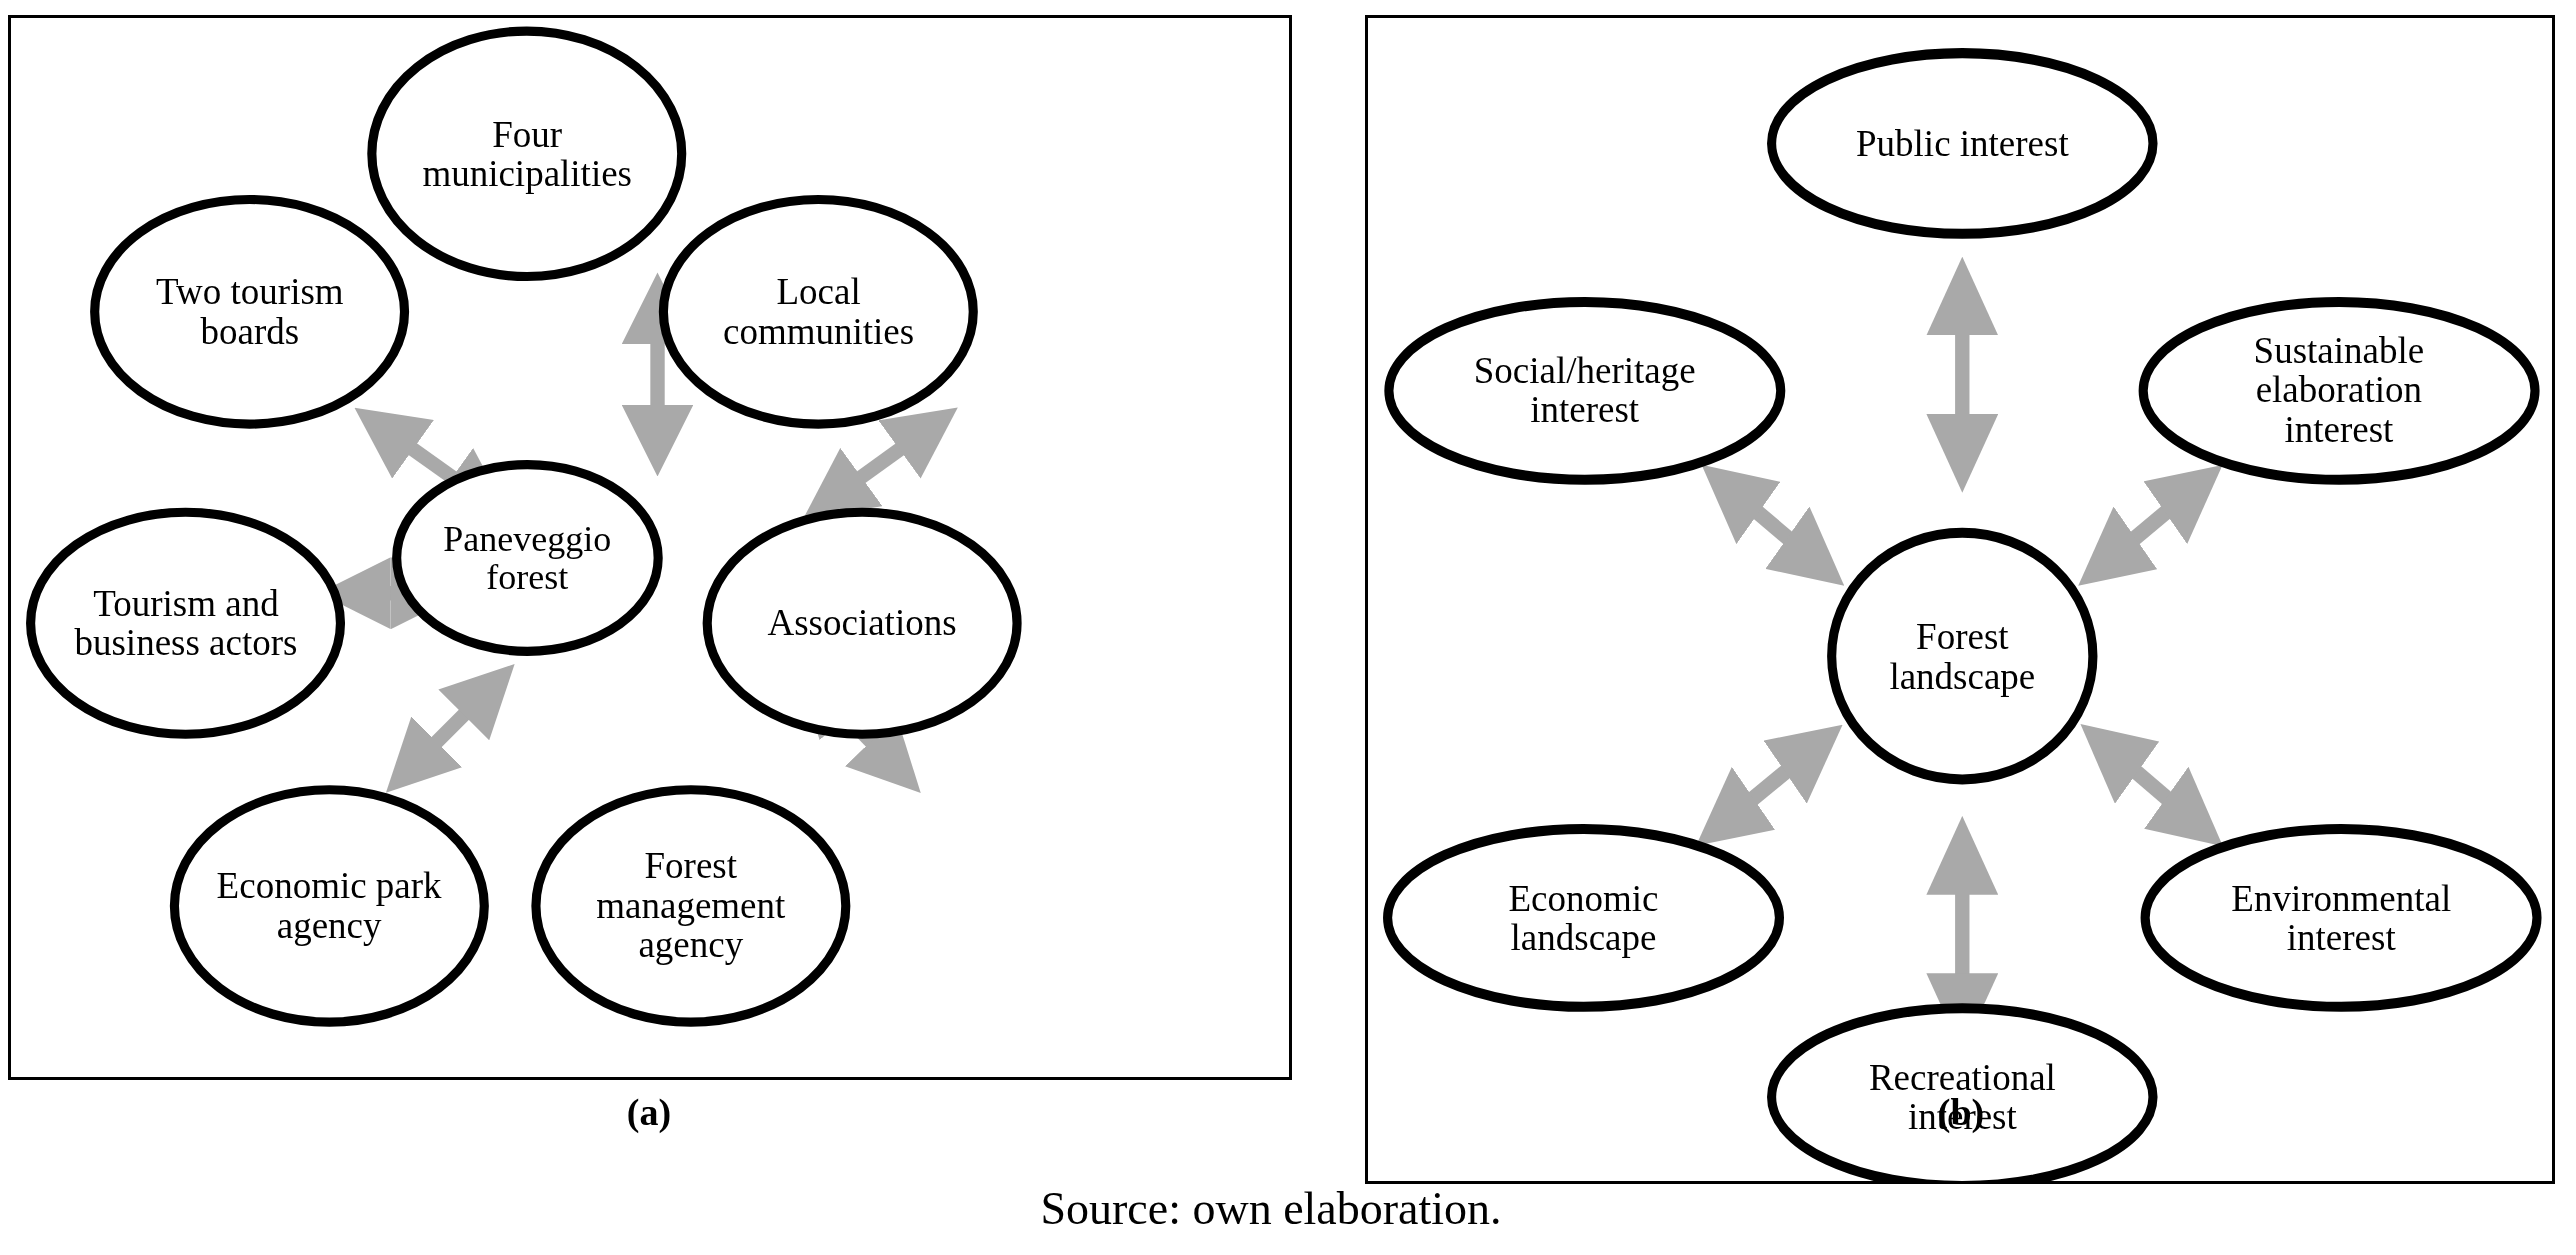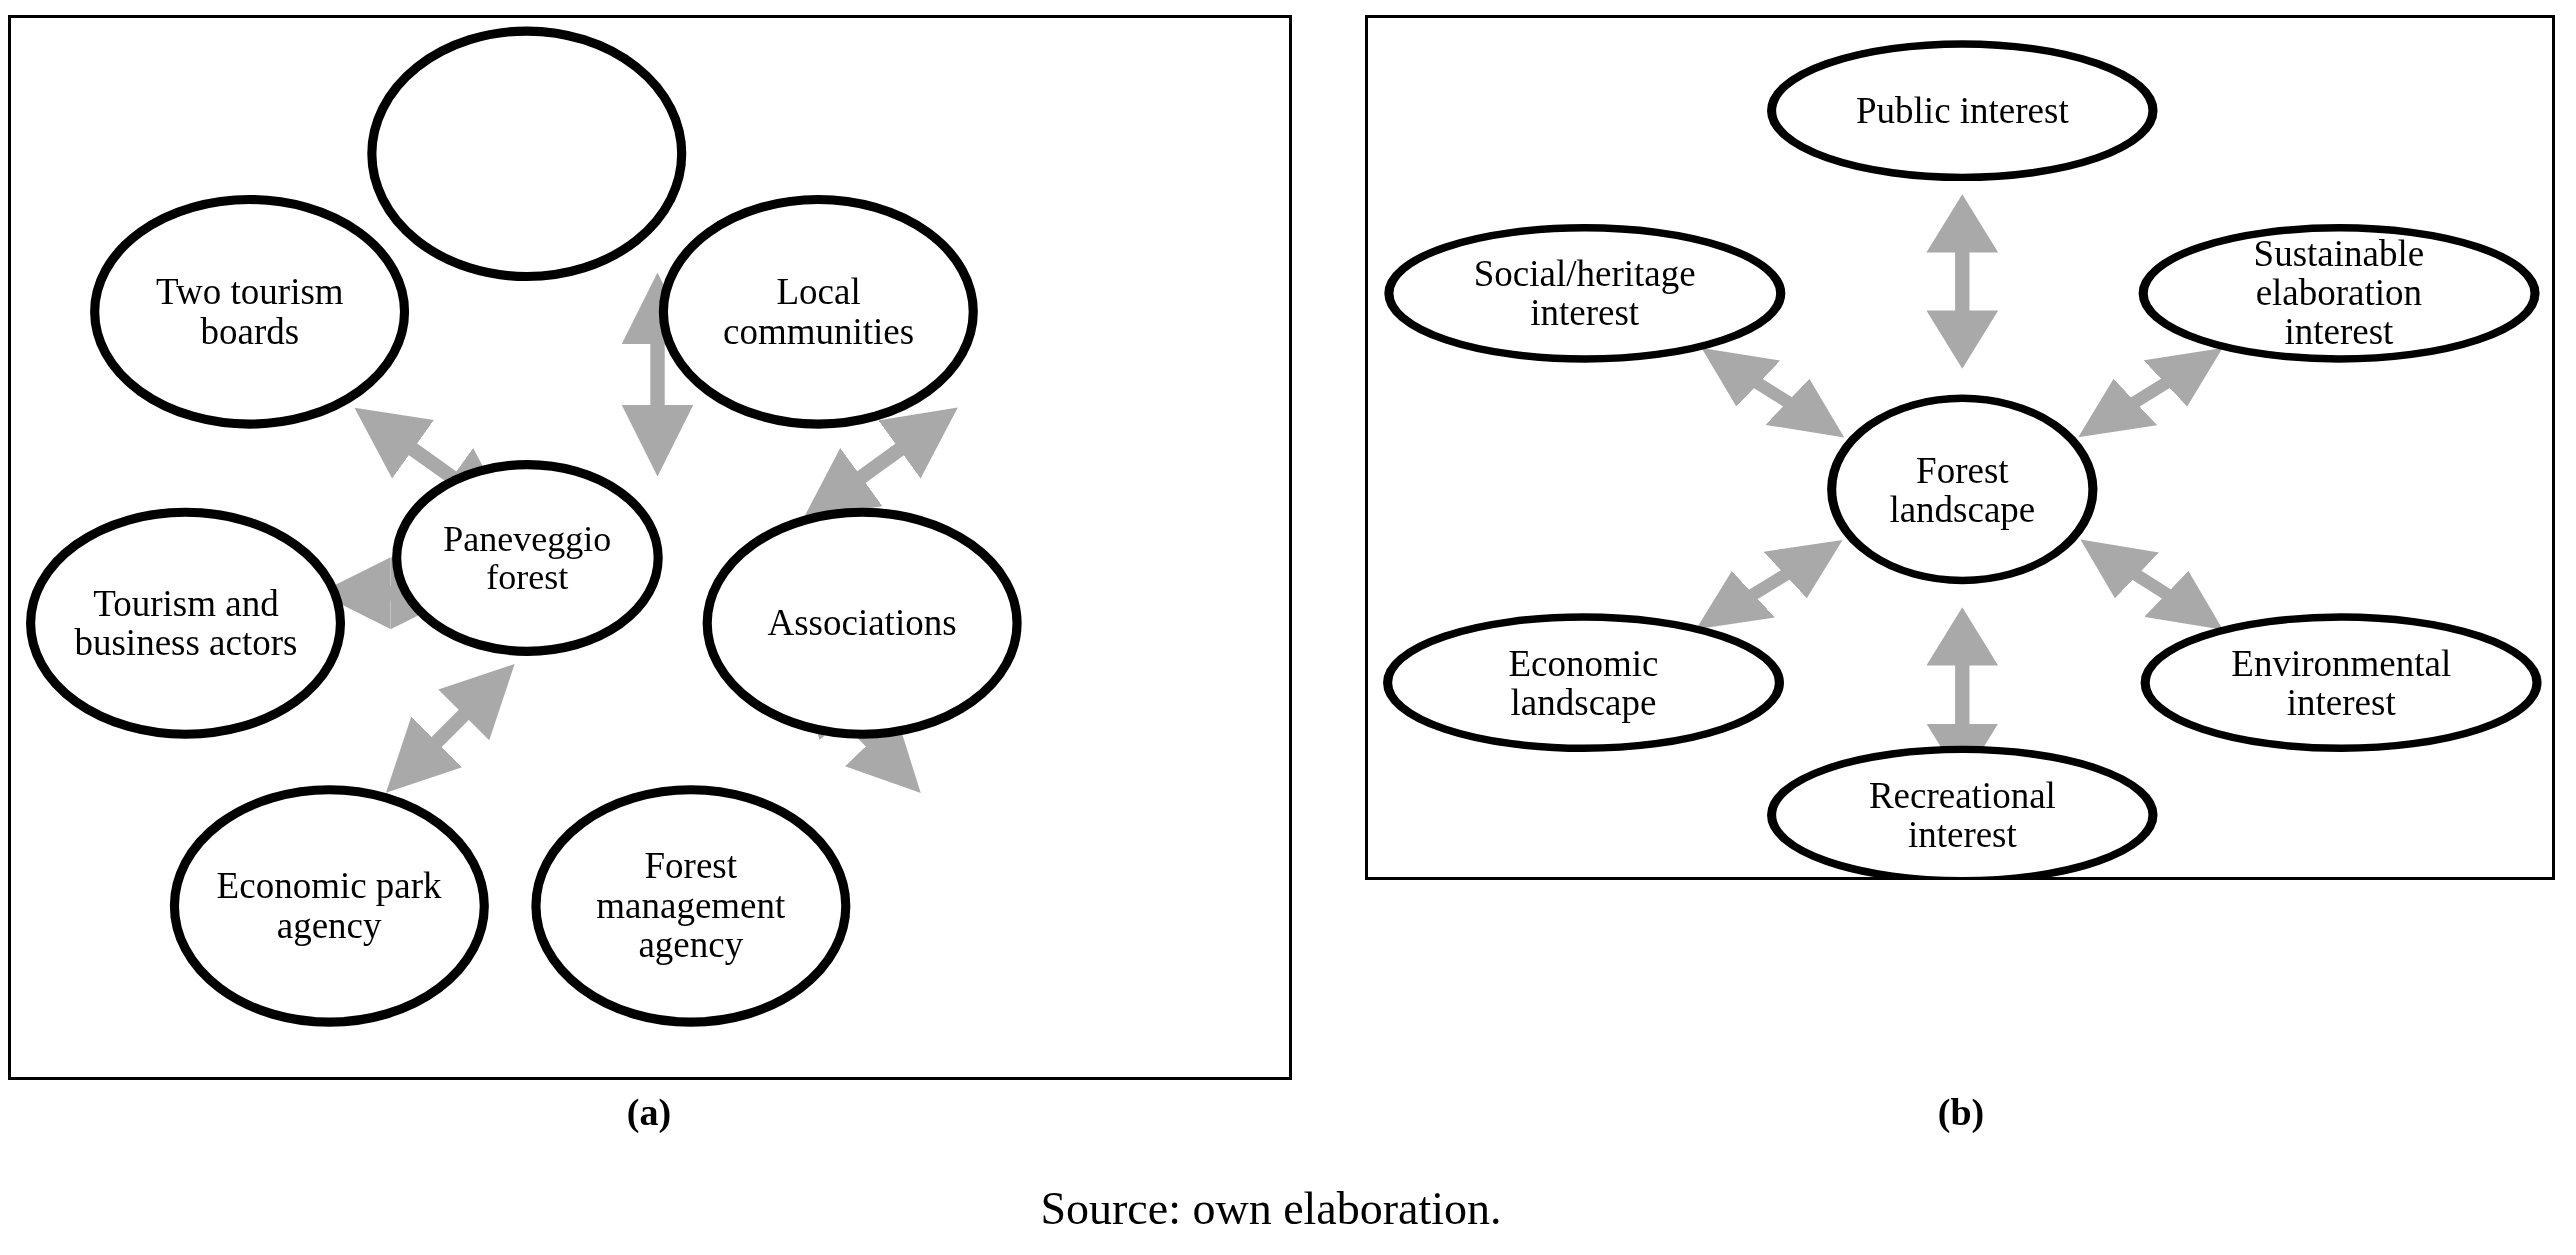--- a/index.html
+++ b/index.html
@@ -32,21 +32,21 @@
   #panel-a {
     left: 7.9px;
     top: 15px;
     width: 1284px;
     height: 1065px;
   }
   #panel-b {
     left: 1365px;
     top: 15px;
     width: 1190px;
-    height: 865px;
+    height: 1169px;
   }
   .panel svg {
     position: absolute;
     left: 0;
     top: 0;
     width: 100%;
     height: 100%;
     display: block;
   }
   .node-label {
@@ -113,20 +113,22 @@
         <ellipse cx="365" cy="450" rx="237" ry="172"></ellipse>
         <ellipse cx="1235" cy="450" rx="237" ry="172"></ellipse>
         <ellipse cx="790" cy="827" rx="200" ry="143"></ellipse>
         <ellipse cx="267" cy="927" rx="237" ry="170"></ellipse>
         <ellipse cx="1302" cy="927" rx="237" ry="170"></ellipse>
         <ellipse cx="487" cy="1360" rx="237" ry="178"></ellipse>
         <ellipse cx="1040" cy="1360" rx="237" ry="178"></ellipse>
       </g>
     </svg>
 
+    <div class="node-label" style="left:40.4%;top:12.8%;font-size:37px;">Four
+municipalities</div>
 
     <div class="node-label" style="left:63.2%;top:27.7%;font-size:37px;">Local
 communities</div>
 
     <div class="node-label" style="left:18.7%;top:27.7%;font-size:37px;">Two tourism
 boards</div>
 
     <div class="node-label" style="left:40.4%;top:51.0%;font-size:36px;">Paneveggio
 forest</div>
 

